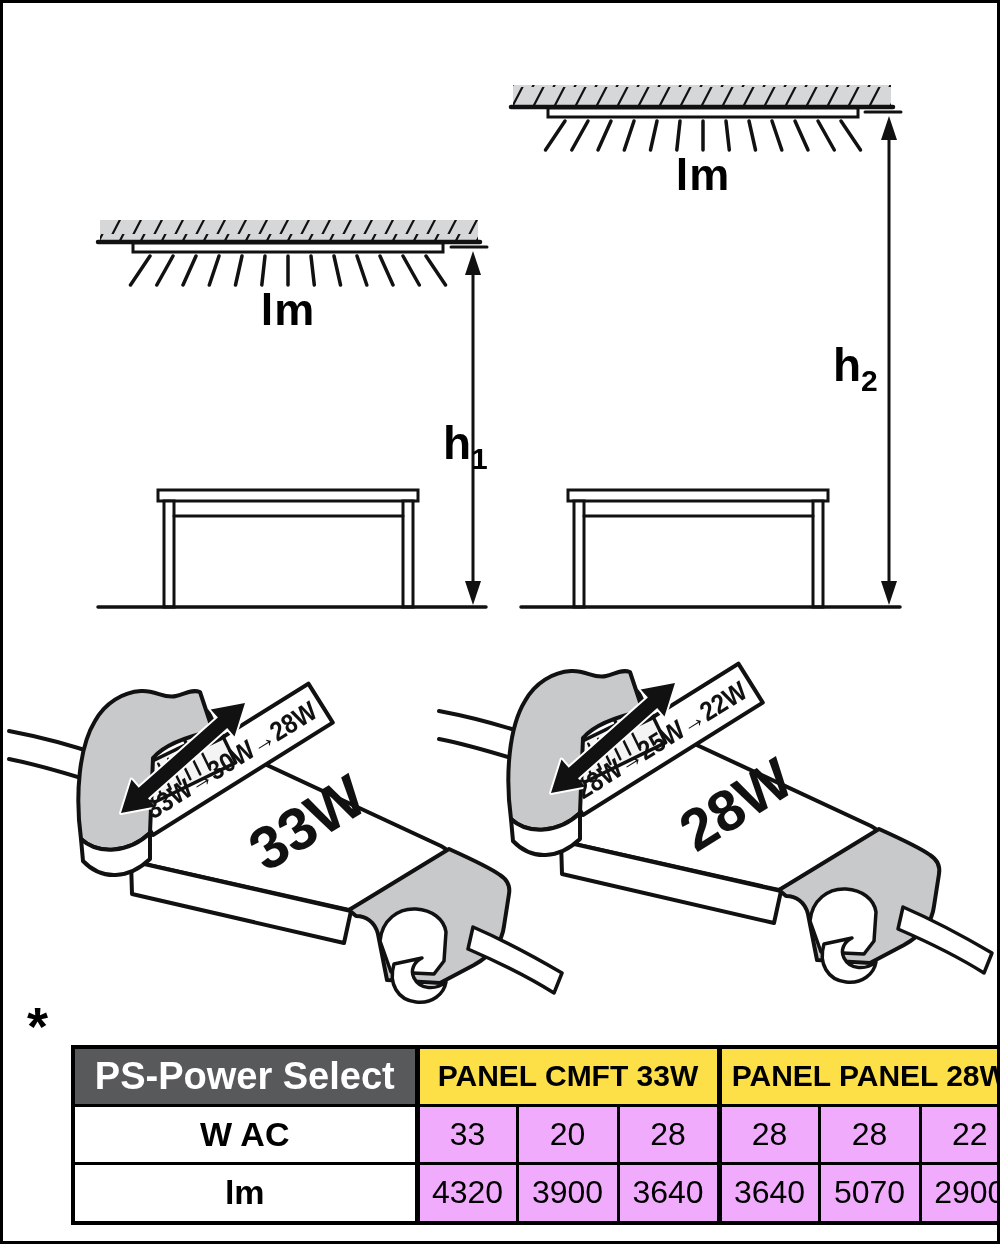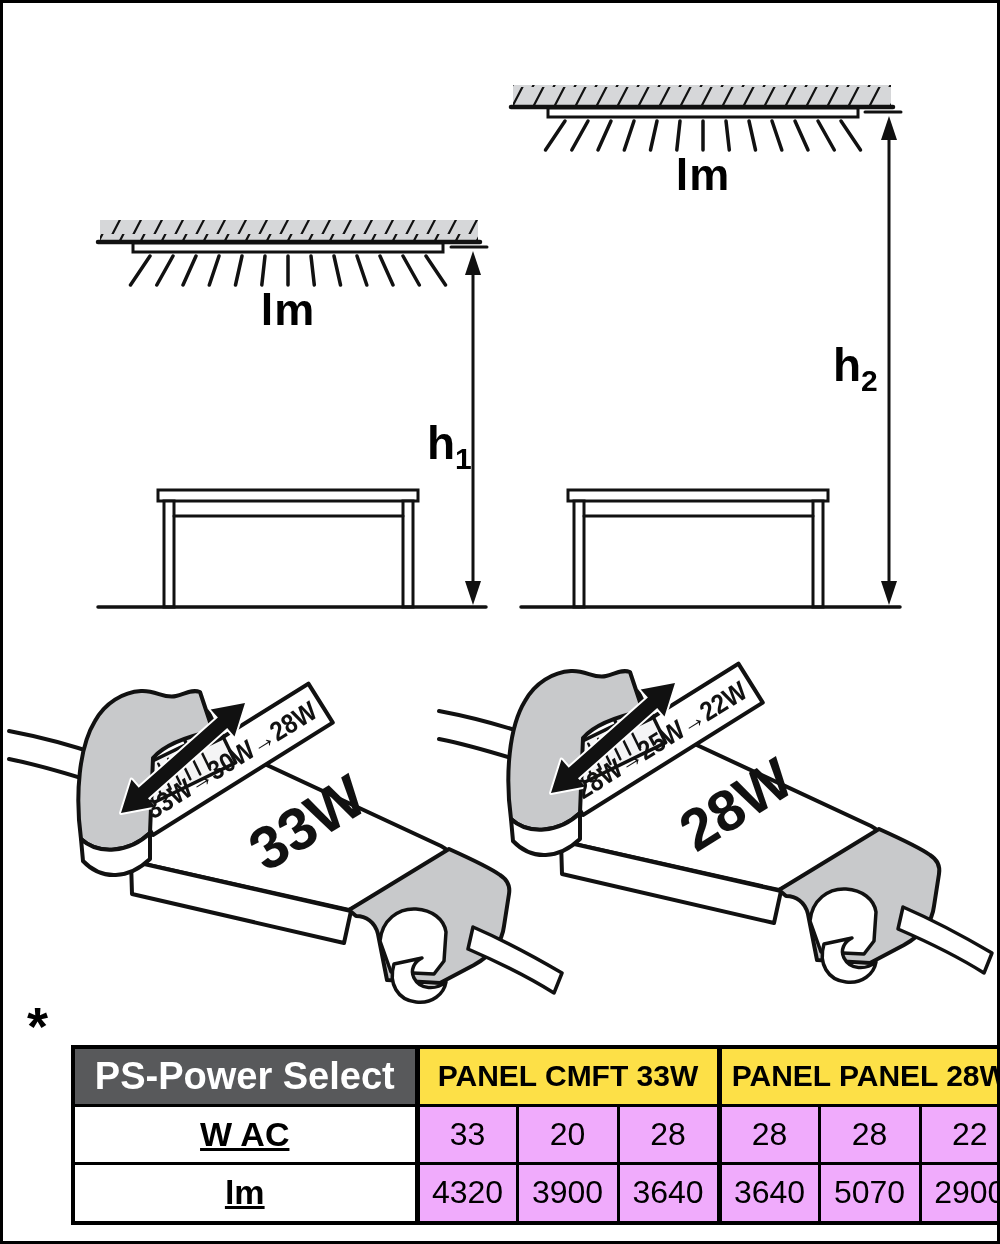--- a/index.html
+++ b/index.html
@@ -18,21 +18,21 @@
     position:absolute;left:28px;top:1042px;width:947px;
     border-collapse:collapse;border:4px solid #000;table-layout:fixed;margin-left:40px;
   }
   table.ps td{border:3px solid #000;padding:0;text-align:center;vertical-align:middle;overflow:hidden;}
   table.ps td.sep{border-left-width:5px;}
   tr.hdr{height:58px;}
   tr.r1{height:58px;}
   tr.r2{height:60px;}
   td.th-dark{background:#58595b;color:#fff;font-size:38px;font-weight:700;text-align:left;padding-left:12px;letter-spacing:0;}
   td.th-light{background:#fde047;color:#000;font-size:30px;font-weight:700;}
-  td.rowlabel{font-size:34px;font-weight:700;text-align:left;padding-left:12px;background:#fff;text-decoration:underline;}
+  td.rowlabel{font-size:34px;font-weight:700;text-align:left;padding-left:12px;background:#fff;}
   td.num{font-size:32px;font-weight:400;background:#f0abfc;}
 </style>
 </head>
 <body>
 
 <div class="page">
 
   <svg class="art" width="1000" height="1244" viewBox="0 0 1000 1244" fill="none" stroke-linecap="round">
     <defs>
       <pattern id="hatch" patternUnits="userSpaceOnUse" width="21" height="21">
@@ -153,21 +153,21 @@
       <text transform="translate(150,832) rotate(-32)" x="8" y="-13" font-size="27" font-weight="bold" textLength="196" lengthAdjust="spacingAndGlyphs">33W→30W→28W</text>
       <text transform="translate(263,870) rotate(-32)" x="0" y="0" font-size="60" font-weight="bold">33W</text>
       <text transform="translate(580,812) rotate(-32)" x="8" y="-13" font-size="27" font-weight="bold" textLength="196" lengthAdjust="spacingAndGlyphs">28W→25W→22W</text>
       <text transform="translate(693,850) rotate(-32)" x="0" y="0" font-size="58" font-weight="bold">28W</text>
     </g>
   </svg>
 
   <div class="overlay lm-label" style="left:235px;top:284px;">lm</div>
   <div class="overlay lm-label" style="left:650px;top:149px;">lm</div>
 
-  <div class="overlay h-label" style="left:424px;top:398px;">
+  <div class="overlay h-label" style="left:440px;top:398px;">
     <span>h</span><sub>1</sub>
   </div>
   <div class="overlay h-label" style="left:830px;top:320px;">
     <span>h</span><sub>2</sub>
   </div>
 
   <div class="overlay footnote" style="left:24px;top:996px;">*</div>
 
   <table class="ps">
     <colgroup>

